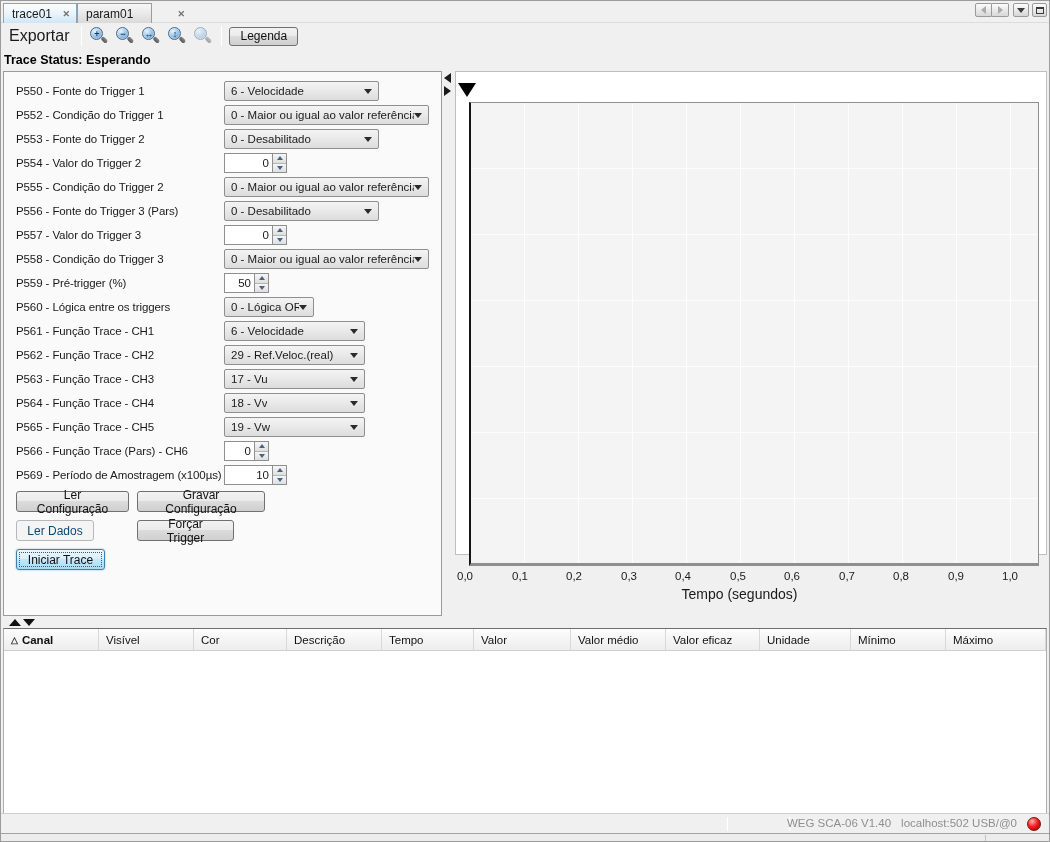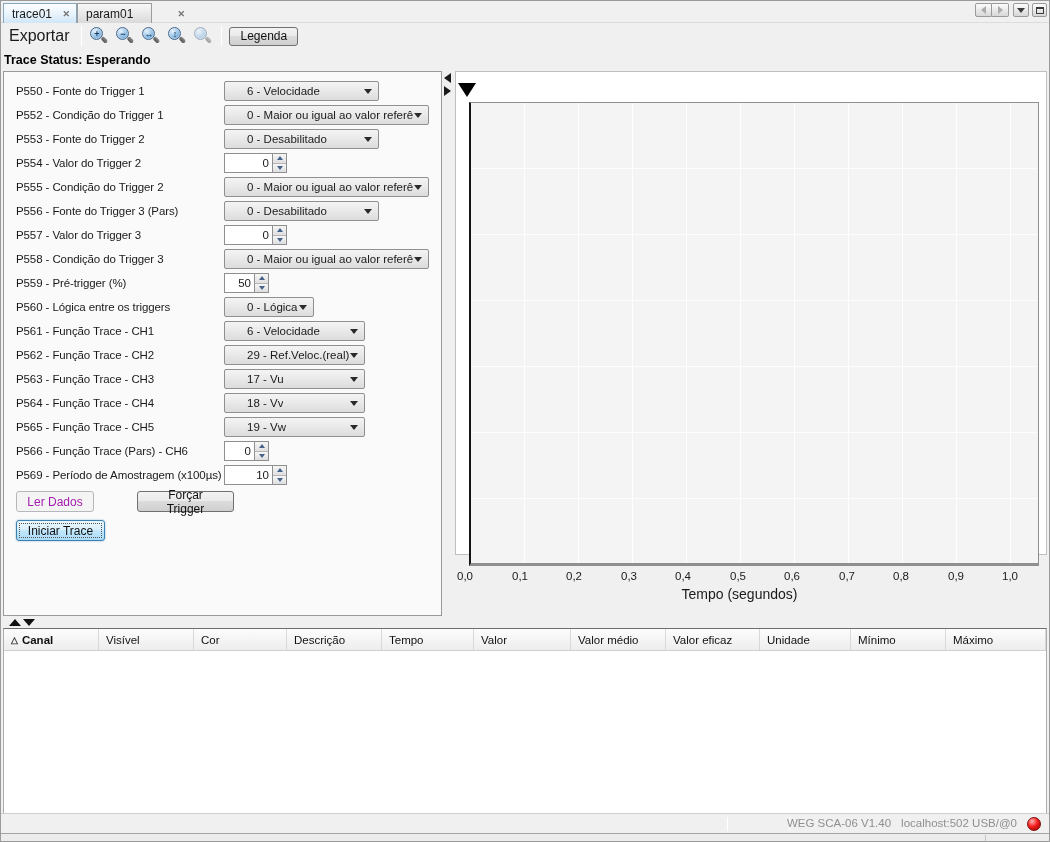--- a/index.html
+++ b/index.html
@@ -44,36 +44,36 @@
   .legenda{ height:19px; margin-left:3px;}
   
   .trace-status{ position:absolute; left:3px; top:52px; font-weight:bold; font-size:12.5px; color:#000;}
   
   .main{ position:absolute; left:0; top:70px; width:1050px; height:546px;}
   .config-panel{ position:absolute; left:2px; top:0; width:439px; height:545px; background:#fafafa;
                  border:1px solid #9a9a9a; padding-top:7px;}
   .prow{ height:24px; display:flex; align-items:center; padding-left:12px;}
   .plabel{ width:208px; font-size:11.5px; white-space:nowrap; letter-spacing:-0.1px;}
   .combo{ height:20px; border:1px solid #8f8f8f; border-radius:2px; display:flex; align-items:center;
-          padding:0 6px 0 22px; background:linear-gradient(#f4f4f4,#e9e9e9 50%,#dcdcdc); }
+          padding:0 6px 0 6px; background:linear-gradient(#f4f4f4,#e9e9e9 50%,#dcdcdc); }
   .combo .val{ font-size:11.5px; white-space:nowrap; overflow:hidden;}
   .combo .arr{ margin-left:auto; width:0; height:0; border-left:4px solid transparent; border-right:4px solid transparent;
                border-top:5px solid #2b2b2b;}
   .spin{ height:20px; display:flex; align-items:stretch;}
   .spin .field{ flex:1; border:1px solid #8f8f8f; border-right:none; background:#fff; display:flex; align-items:center;
                 justify-content:flex-end; padding-right:3px; font-size:11.5px;}
   .spin .btns{ width:15px; display:flex; flex-direction:column; border:1px solid #8f8f8f;}
   .spin .half{ flex:1; display:flex; align-items:center; justify-content:center;
                background:linear-gradient(#f6f6f6,#dfdfdf);}
   .spin .half.up{ border-bottom:1px solid #b5b5b5;}
   .su{ width:0;height:0;border-left:3px solid transparent;border-right:3px solid transparent;border-bottom:4px solid #46618a;}
   .sd{ width:0;height:0;border-left:3px solid transparent;border-right:3px solid transparent;border-top:4px solid #46618a;}
   .btnrow{ display:flex; padding-left:12px; margin-top:4px;}
   .btnrow + .btnrow{ margin-top:8px;}
-  .btn.disabled{ color:#a21caf; border-color:#b5b8ba; background:#f4f4f4;}
+  .btn.disabled{ color:#0c4a6e; border-color:#b5b8ba; background:#f4f4f4;}
   .btn.focused{ border-color:#3c7fb1; background:linear-gradient(#eaf6fd,#d9f0fc 45%,#c4e9fc 46%,#a9dbf6);
                 outline:1px dotted #555; outline-offset:-4px; box-shadow:0 0 2px #86b7d9;}
   .vsplit-arrows{ position:absolute; left:442px; top:2px; width:9px; display:flex; flex-direction:column; gap:3px; align-items:center;}
   .varrow{ width:0; height:0;}
   .varrow.l{ border-top:5px solid transparent; border-bottom:5px solid transparent; border-right:7px solid #1a1a1a;}
   .varrow.r{ border-top:5px solid transparent; border-bottom:5px solid transparent; border-left:7px solid #1a1a1a;}
   
   .chart{ position:absolute; left:454px; top:0; width:592px; height:484px; background:#fff; border:1px solid #bfbfbf;}
   .trigger-marker{ position:absolute; left:2px; top:11px; width:0; height:0;
                    border-left:9px solid transparent; border-right:9px solid transparent; border-top:14px solid #000;}
@@ -332,20 +332,24 @@
                 <span class="su"></span>
               </span>
               <span class="half">
                 <span class="sd"></span>
               </span>
             </span>
         </div>
       </div>
 
       <div class="btnrow">
+        <button class="btn" style="width:113px">Ler Configuração</button>
+        <button class="btn" style="width:128px;margin-left:8px">Gravar Configuração</button>
+      </div>
+      <div class="btnrow">
         <button class="btn disabled" style="width:78px">Ler Dados</button>
         <button class="btn" style="width:97px;margin-left:43px">Forçar Trigger</button>
       </div>
       <div class="btnrow">
         <button class="btn focused" style="width:89px">Iniciar Trace</button>
       </div>
     </div>
 
     <div class="vsplit-arrows">
       <span class="varrow l"></span>

